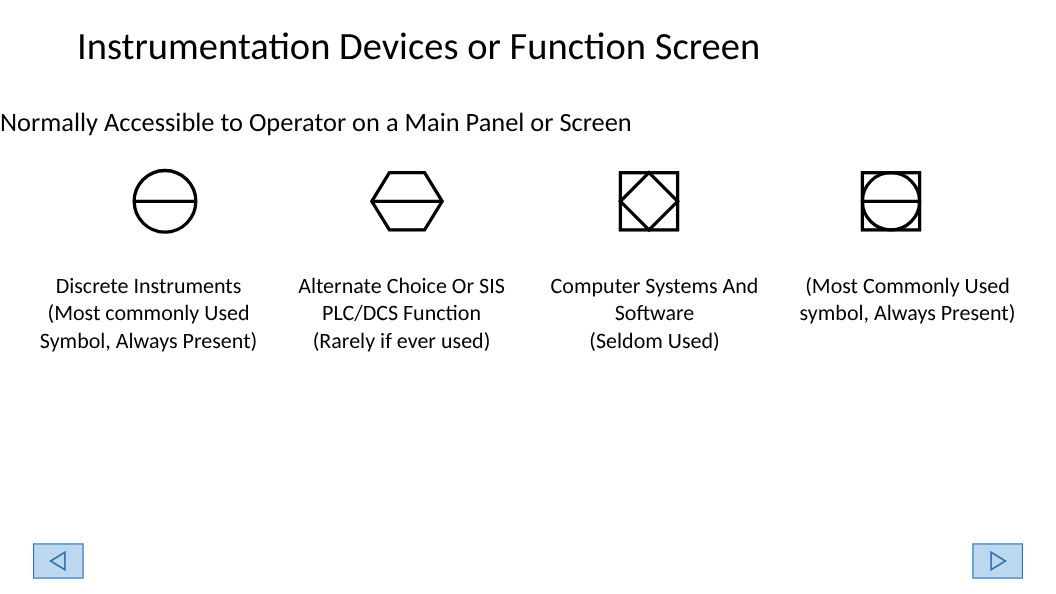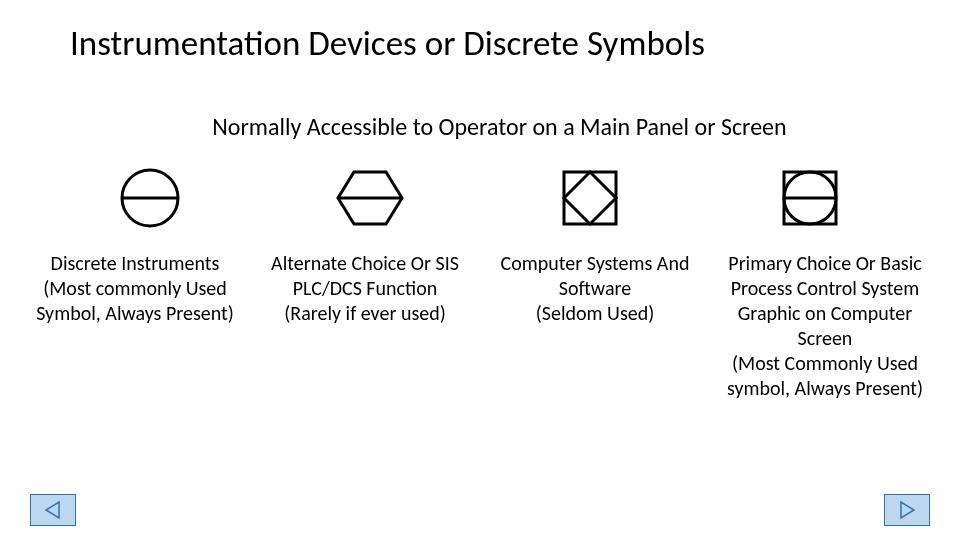--- a/index.html
+++ b/index.html
@@ -12,23 +12,21 @@
       position: relative;
       overflow: hidden;
     }
     .title {
       font-size: 35px;
       font-weight: 400;
       padding: 22px 0 0 70px;
     }
     .subtitle {
       font-size: 24px;
-      text-align: center;
-      margin-top: 48px;
-      padding-left: 39px;
+      margin-top: 33px;
     }
     .row {
       display: flex;
       justify-content: space-around;
       padding: 0 40px;
       margin-top: 26px;
     }
     .cell {
       width: 220px;
       display: flex;
@@ -39,21 +37,21 @@
       width: 86px;
       height: 62px;
       display: flex;
       align-items: center;
       justify-content: center;
     }
     .captions {
       display: flex;
       justify-content: space-around;
       padding: 0 20px;
-      margin-top: 22px;
+      margin-top: 34px;
       align-items: flex-start;
     }
     .caption {
       width: 230px;
       text-align: center;
       font-size: 20px;
       line-height: 1.25;
     }
     .caption .italic { }
     .nav-left, .nav-right {
@@ -68,21 +66,21 @@
       justify-content: center;
       cursor: pointer;
     }
     .nav-left { left: 30px; }
     .nav-right { right: 30px; }
     .nav-left svg, .nav-right svg { display: block; }
   </style>
 </head>
 <body>
 
-<div class="title">Instrumentation Devices or Discrete Symbols</div>
+<div class="title">Instrumentation Devices or Function Screen</div>
 <div class="subtitle">Normally Accessible to Operator on a Main Panel or Screen</div>
 
 <div class="row">
   <div class="cell">
     <div class="symbol">
       <svg width="66" height="62" viewBox="0 0 66 62">
         <circle cx="33" cy="31" r="28" fill="none" stroke="#000" stroke-width="3"></circle>
         <line x1="5" y1="31" x2="61" y2="31" stroke="#000" stroke-width="3"></line>
       </svg>
     </div>
@@ -121,21 +119,20 @@
   </div>
   <div class="caption">
     <div>Alternate Choice Or SIS PLC/DCS Function</div>
     <div class="italic">(Rarely if ever used)</div>
   </div>
   <div class="caption">
     <div>Computer Systems And Software</div>
     <div class="italic">(Seldom Used)</div>
   </div>
   <div class="caption">
-    <div>Primary Choice Or Basic Process Control System Graphic on Computer Screen</div>
     <div class="italic">(Most Commonly Used symbol, Always Present)</div>
   </div>
 </div>
 
 <div class="nav-left" title="Previous">
   <svg width="20" height="20" viewBox="0 0 20 20">
     <polygon points="16,2 16,18 3,10" fill="none" stroke="#2e74b5" stroke-width="1.5"></polygon>
   </svg>
 </div>
 <div class="nav-right" title="Next">

